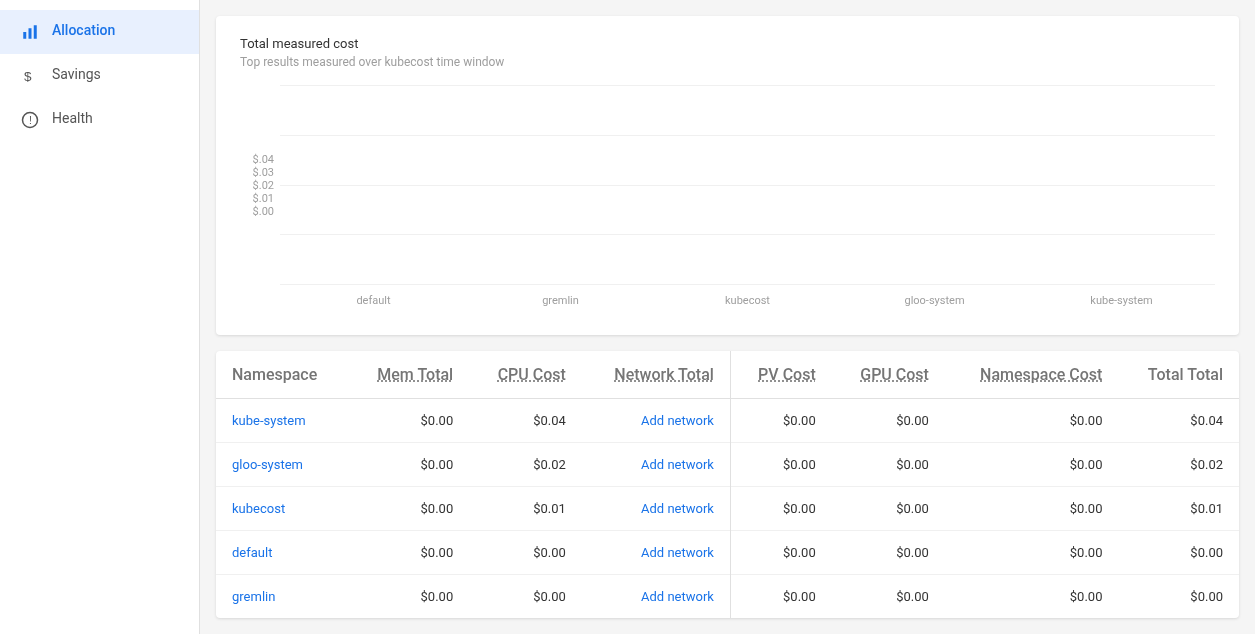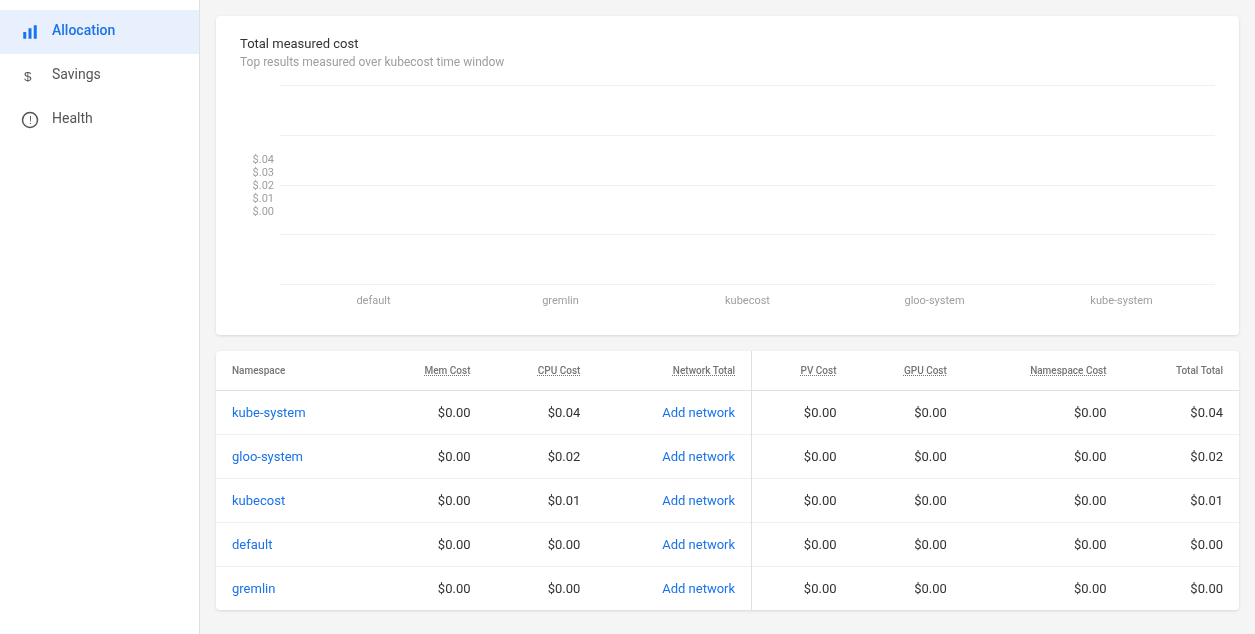--- a/index.html
+++ b/index.html
@@ -148,21 +148,21 @@
     table {
       width: 100%;
       border-collapse: collapse;
     }
     thead tr {
       border-bottom: 1px solid #e0e0e0;
     }
     thead th {
       padding: 14px 16px;
       text-align: right;
-      font-size: 10px;
+      font-size: 16px;
       font-weight: 500;
       color: #757575;
       white-space: nowrap;
     }
     thead th:first-child {
       text-align: left;
     }
     thead th.underlined {
       text-decoration: underline;
       text-decoration-style: dotted;
@@ -280,21 +280,21 @@
         <span class="chart-x-label">kube-system</span>
       </div>
     </div>
   </section>
 
   <section class="table-section">
     <table>
       <thead>
         <tr>
           <th>Namespace</th>
-          <th class="underlined">Mem Cost</th>
+          <th class="underlined">Mem Total</th>
           <th class="underlined">CPU Cost</th>
           <th class="underlined network-col">Network Total</th>
           <th class="underlined">PV Cost</th>
           <th class="underlined">GPU Cost</th>
           <th class="underlined">Namespace Cost</th>
           <th>Total Total</th>
         </tr>
       </thead>
       <tbody id="table-body">
 

